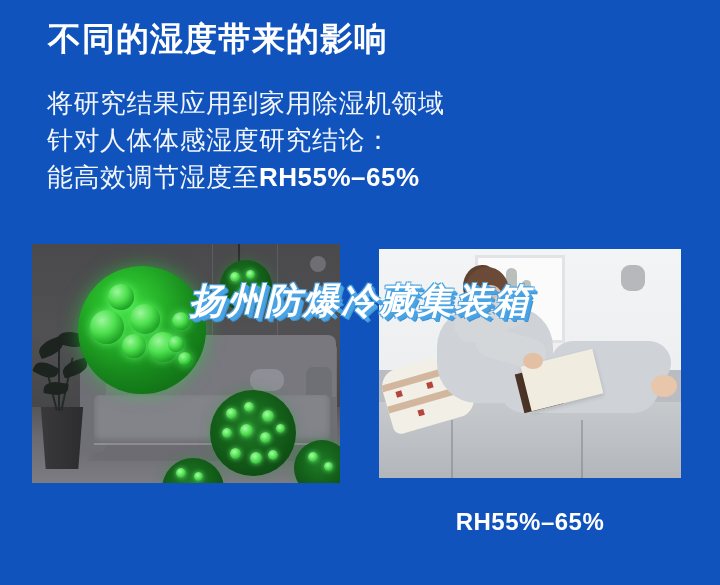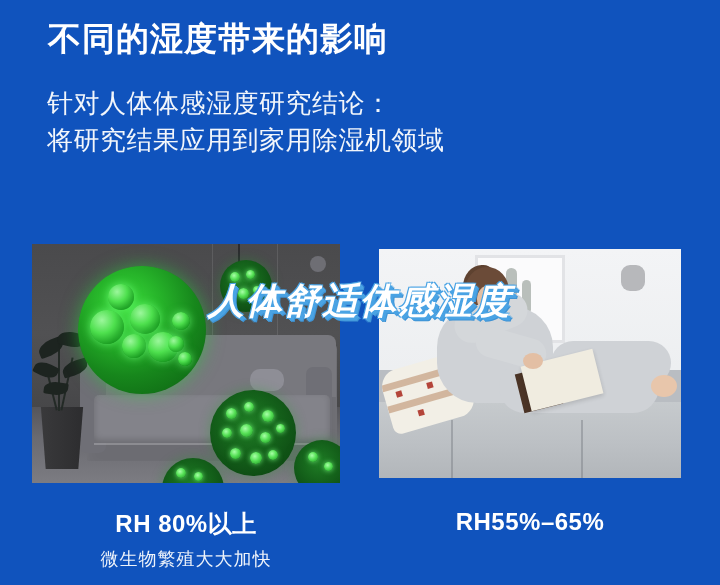--- a/index.html
+++ b/index.html
@@ -352,22 +352,23 @@
   }
 </style>
 </head>
 <body>
 
 <div id="poster">
 
   <div class="headline">不同的湿度带来的影响</div>
 
   <div class="body-block">
+    <div class="body-line">将研究结果应用到家用除湿机领域</div>
     <div class="body-line">针对人体体感湿度研究结论：</div>
-    <div class="body-line">将研究结果应用到家用除湿机领域</div>
+    <div class="body-line bold-tail"><span>能高效调节湿度至</span><span class="bold">RH55%–65%</span></div>
   </div>
 
   <div class="panel" id="panel-left">
     <div class="l-wall"></div>
     <div class="l-wall-seam" style="left:180px;"></div>
     <div class="l-wall-seam" style="left:245px;"></div>
     <div class="l-knob"></div>
     <div class="l-lamp-cord" style="left:206px;"></div>
     <div class="l-lamp" style="left:199px; top:32px;"></div>
     <div class="l-floor"></div>
@@ -463,24 +464,20 @@
     <div class="r-body" style="left:172px; top:92px; width:120px; height:44px; border-radius:30px;"></div>
     <div class="r-arm" style="left:74px; top:52px; width:76px; height:34px; transform:rotate(-22deg);"></div>
     <div class="r-arm" style="left:96px; top:84px; width:72px; height:30px; transform:rotate(16deg);"></div>
 
     <div class="r-book-spine"></div>
     <div class="r-book"></div>
     <div class="r-hand" style="left:144px; top:104px; width:20px; height:16px;"></div>
     <div class="r-foot"></div>
   </div>
 
-  <div id="watermark">人体舒适体感湿度</div>
-
-  <div class="caption" id="caption-left">
-    <div class="caption-title">RH 80%以上</div>
-    <div class="caption-sub">微生物繁殖大大加快</div>
-  </div>
+  <div id="watermark">扬州防爆冷藏集装箱</div>
+
 
   <div class="caption" id="caption-right">
     <div class="caption-title">RH55%–65%</div>
   </div>
 
 </div>
 
 </body></html>

